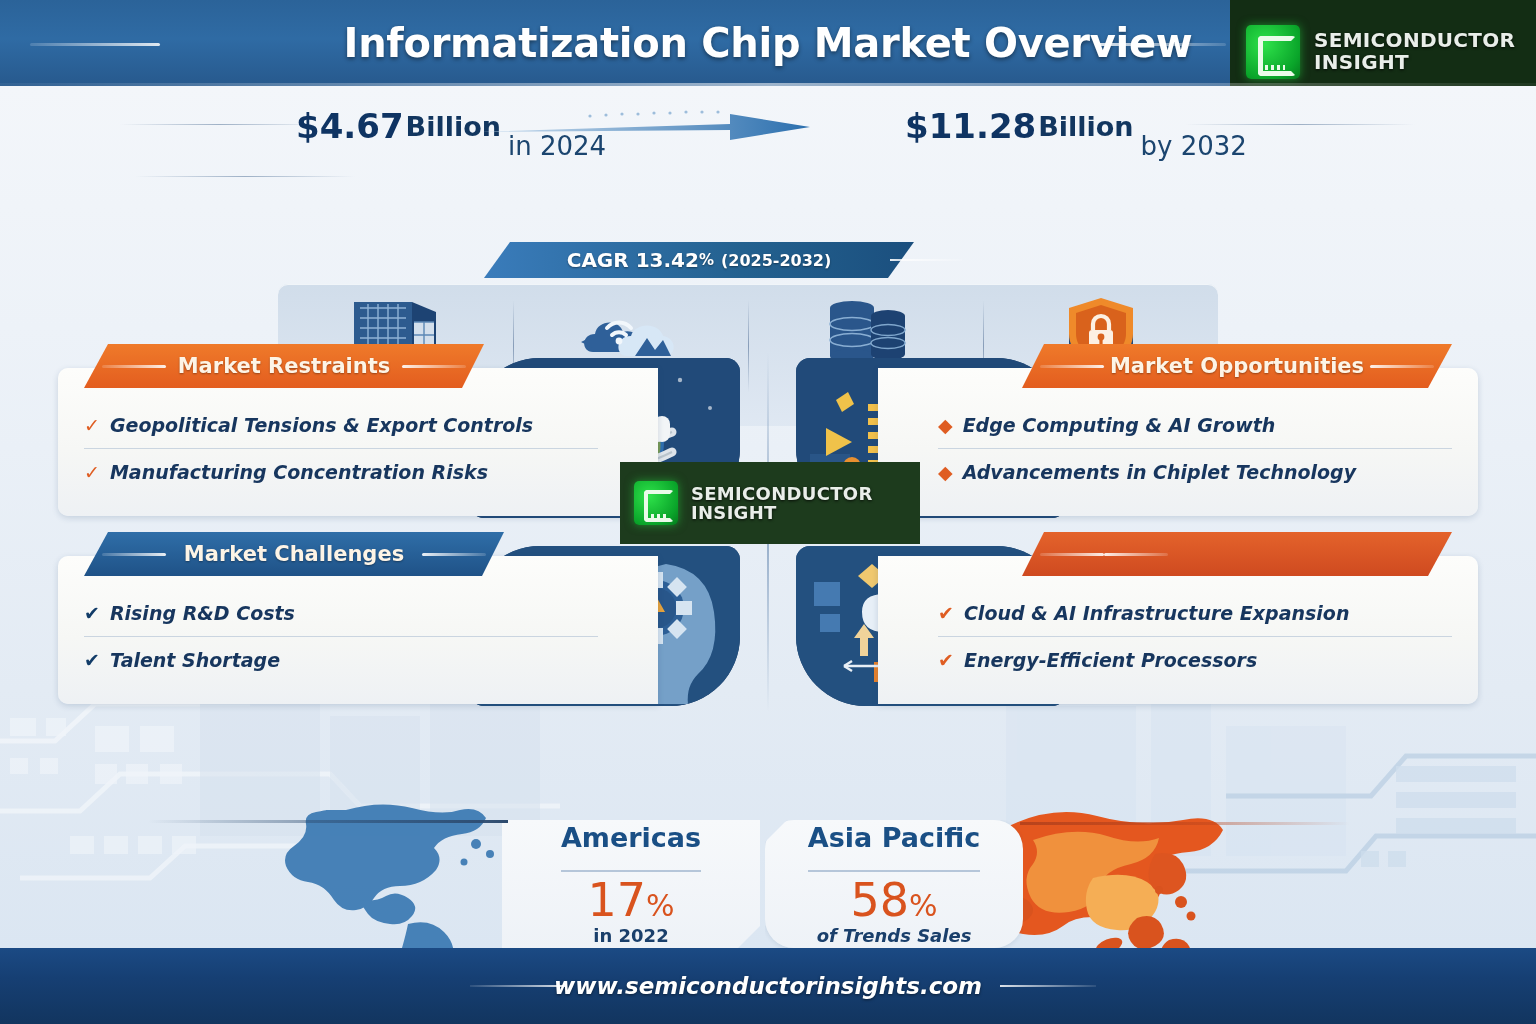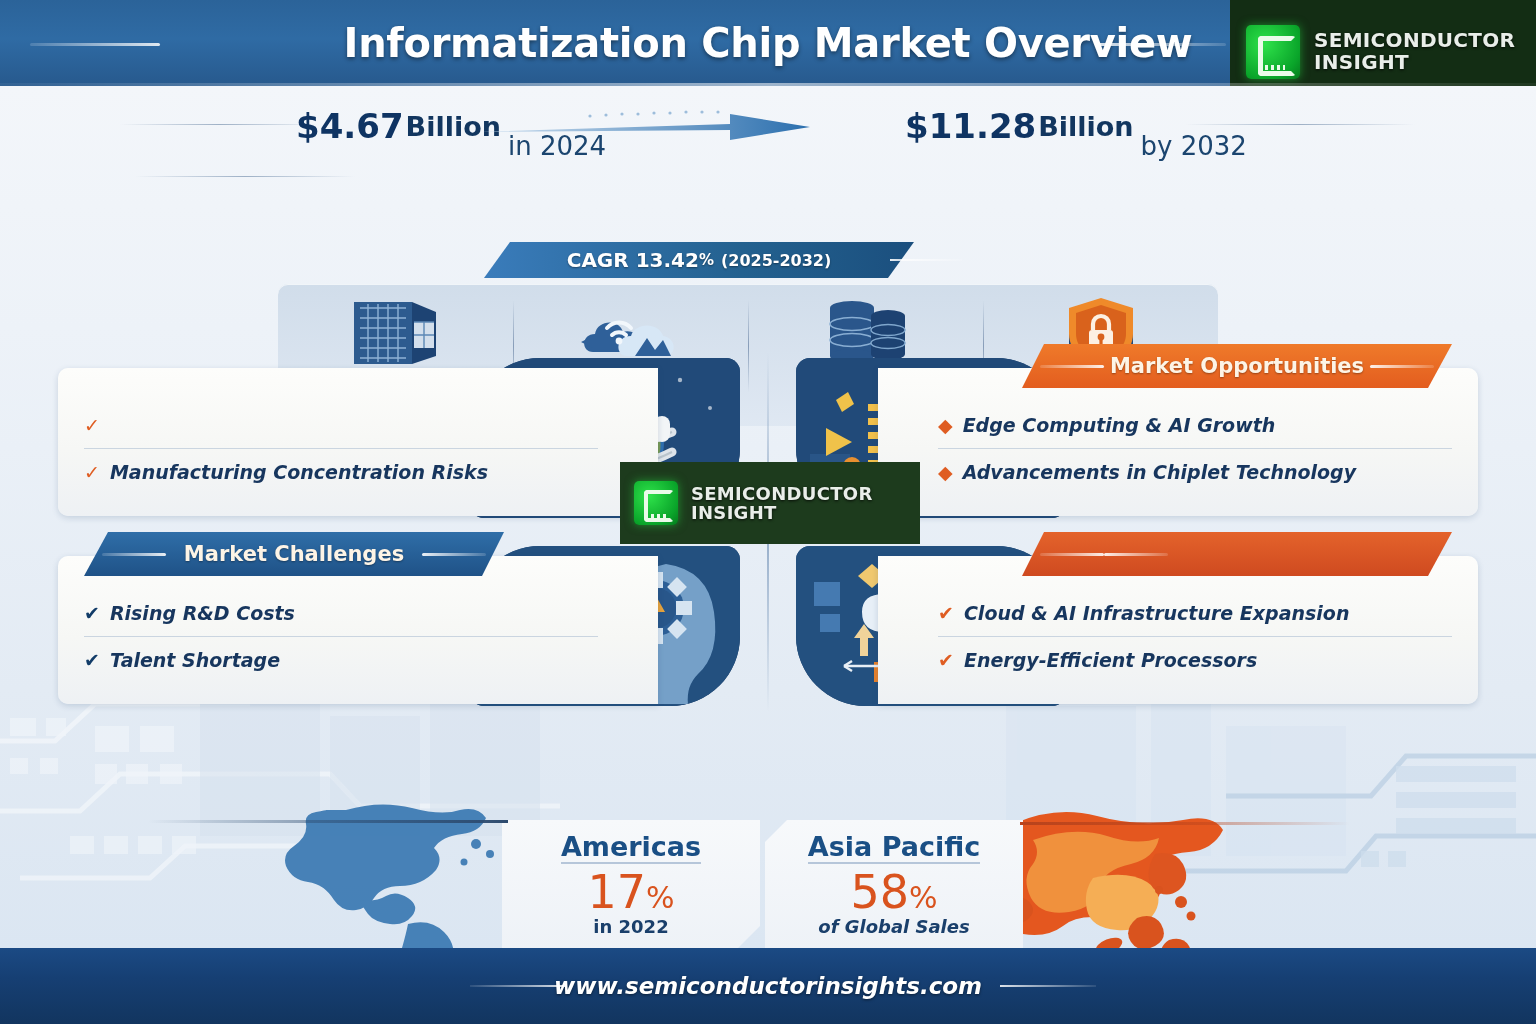--- a/index.html
+++ b/index.html
@@ -173,24 +173,24 @@
 
   
   #region-band{position:absolute;left:0;top:712px;width:1536px;height:150px;}
   .region-card{
     position:absolute;top:22px;height:128px;width:258px;
     background:linear-gradient(180deg,#f7f9fb 0%,#eef2f7 100%);
     display:flex;flex-direction:column;align-items:center;justify-content:center;
     box-shadow:0 1px 4px rgba(40,70,110,.12);
   }
   #region-americas{left:502px;clip-path:polygon(0 0,100% 0,100% calc(100% - 22px),calc(100% - 22px) 100%,0 100%);}
-  #region-apac{left:765px;clip-path:polygon(22px 0,100% 0,100% 100%,0 100%,0 22px);}
+  #region-apac{left:765px;clip-path:polygon(22px 0,100% 0,100% 100%,0 100%,0 22px);border-radius:29px;}
   .region-name{
     color:#1a4f85;font-size:27px;font-weight:bold;
-    font-family:"DejaVu Sans", sans-serif;padding-bottom:0;
+    font-family:"DejaVu Sans", sans-serif;padding-bottom:17px;
     border-bottom:2px solid rgba(120,150,185,.5);
   }
   .region-pct{
     color:#d9531e;font-size:46px;font-weight:normal;line-height:1.05;margin-top:4px;
     font-family:"DejaVu Sans", sans-serif;
   }
   .region-pct .sym{font-size:30px;}
   .region-sub{color:#1a3f6b;font-size:18px;font-weight:bold;font-family:"DejaVu Sans", sans-serif;}
   .region-sub.italic{font-style:italic;}
 
@@ -484,23 +484,29 @@
       <g fill="#f5c96c" opacity=".9">
         <rect x="206" y="84" width="44" height="38" rx="4"></rect>
       </g>
       <g stroke="#ffffff" stroke-width="2" fill="none" opacity=".55">
         <path d="M206 96 H250 M206 108 H250 M222 84 V122 M236 84 V122"></path>
       </g>
     </svg>
 
     <div class="panel left" style="left:58px;top:258px">
       <div class="plate"></div>
+      <div class="ribbon orange l-shape" style="width:400px">
+        <div class="rb-rule"></div>
+        <div class="rb-txt">Market Restraints</div>
+        <div class="rb-rule rev"></div>
+      </div>
       <div class="bullets">
         <div class="bullet">
           <span class="mk orange">✓</span>
+          <span>Geopolitical Tensions &amp; Export Controls</span>
         </div>
         <div class="bullet">
           <span class="mk orange">✓</span>
           <span>Manufacturing Concentration Risks</span>
         </div>
       </div>
     </div>
 
     <div class="panel right" style="left:878px;top:258px">
       <div class="plate"></div>
@@ -685,21 +691,21 @@
           <span>17</span><span class="sym">%</span>
         </div>
         <div class="region-sub">in 2022</div>
       </div>
 
       <div class="region-card" id="region-apac">
         <div class="region-name">Asia Pacific</div>
         <div class="region-pct">
           <span>58</span><span class="sym">%</span>
         </div>
-        <div class="region-sub italic">of Global Sales</div>
+        <div class="region-sub italic">of Trends Sales</div>
       </div>
 
       <div style="position:absolute;left:148px;top:22px;width:360px;height:3px;background:linear-gradient(90deg,rgba(40,70,110,0),#2c4a6e);"></div>
       <div style="position:absolute;left:1020px;top:24px;width:330px;height:3px;background:linear-gradient(270deg,rgba(160,50,20,0),#b8431c);"></div>
     </div>
 
   </div>
 
   <div id="watermark">
     <div class="logo-chip"></div>

